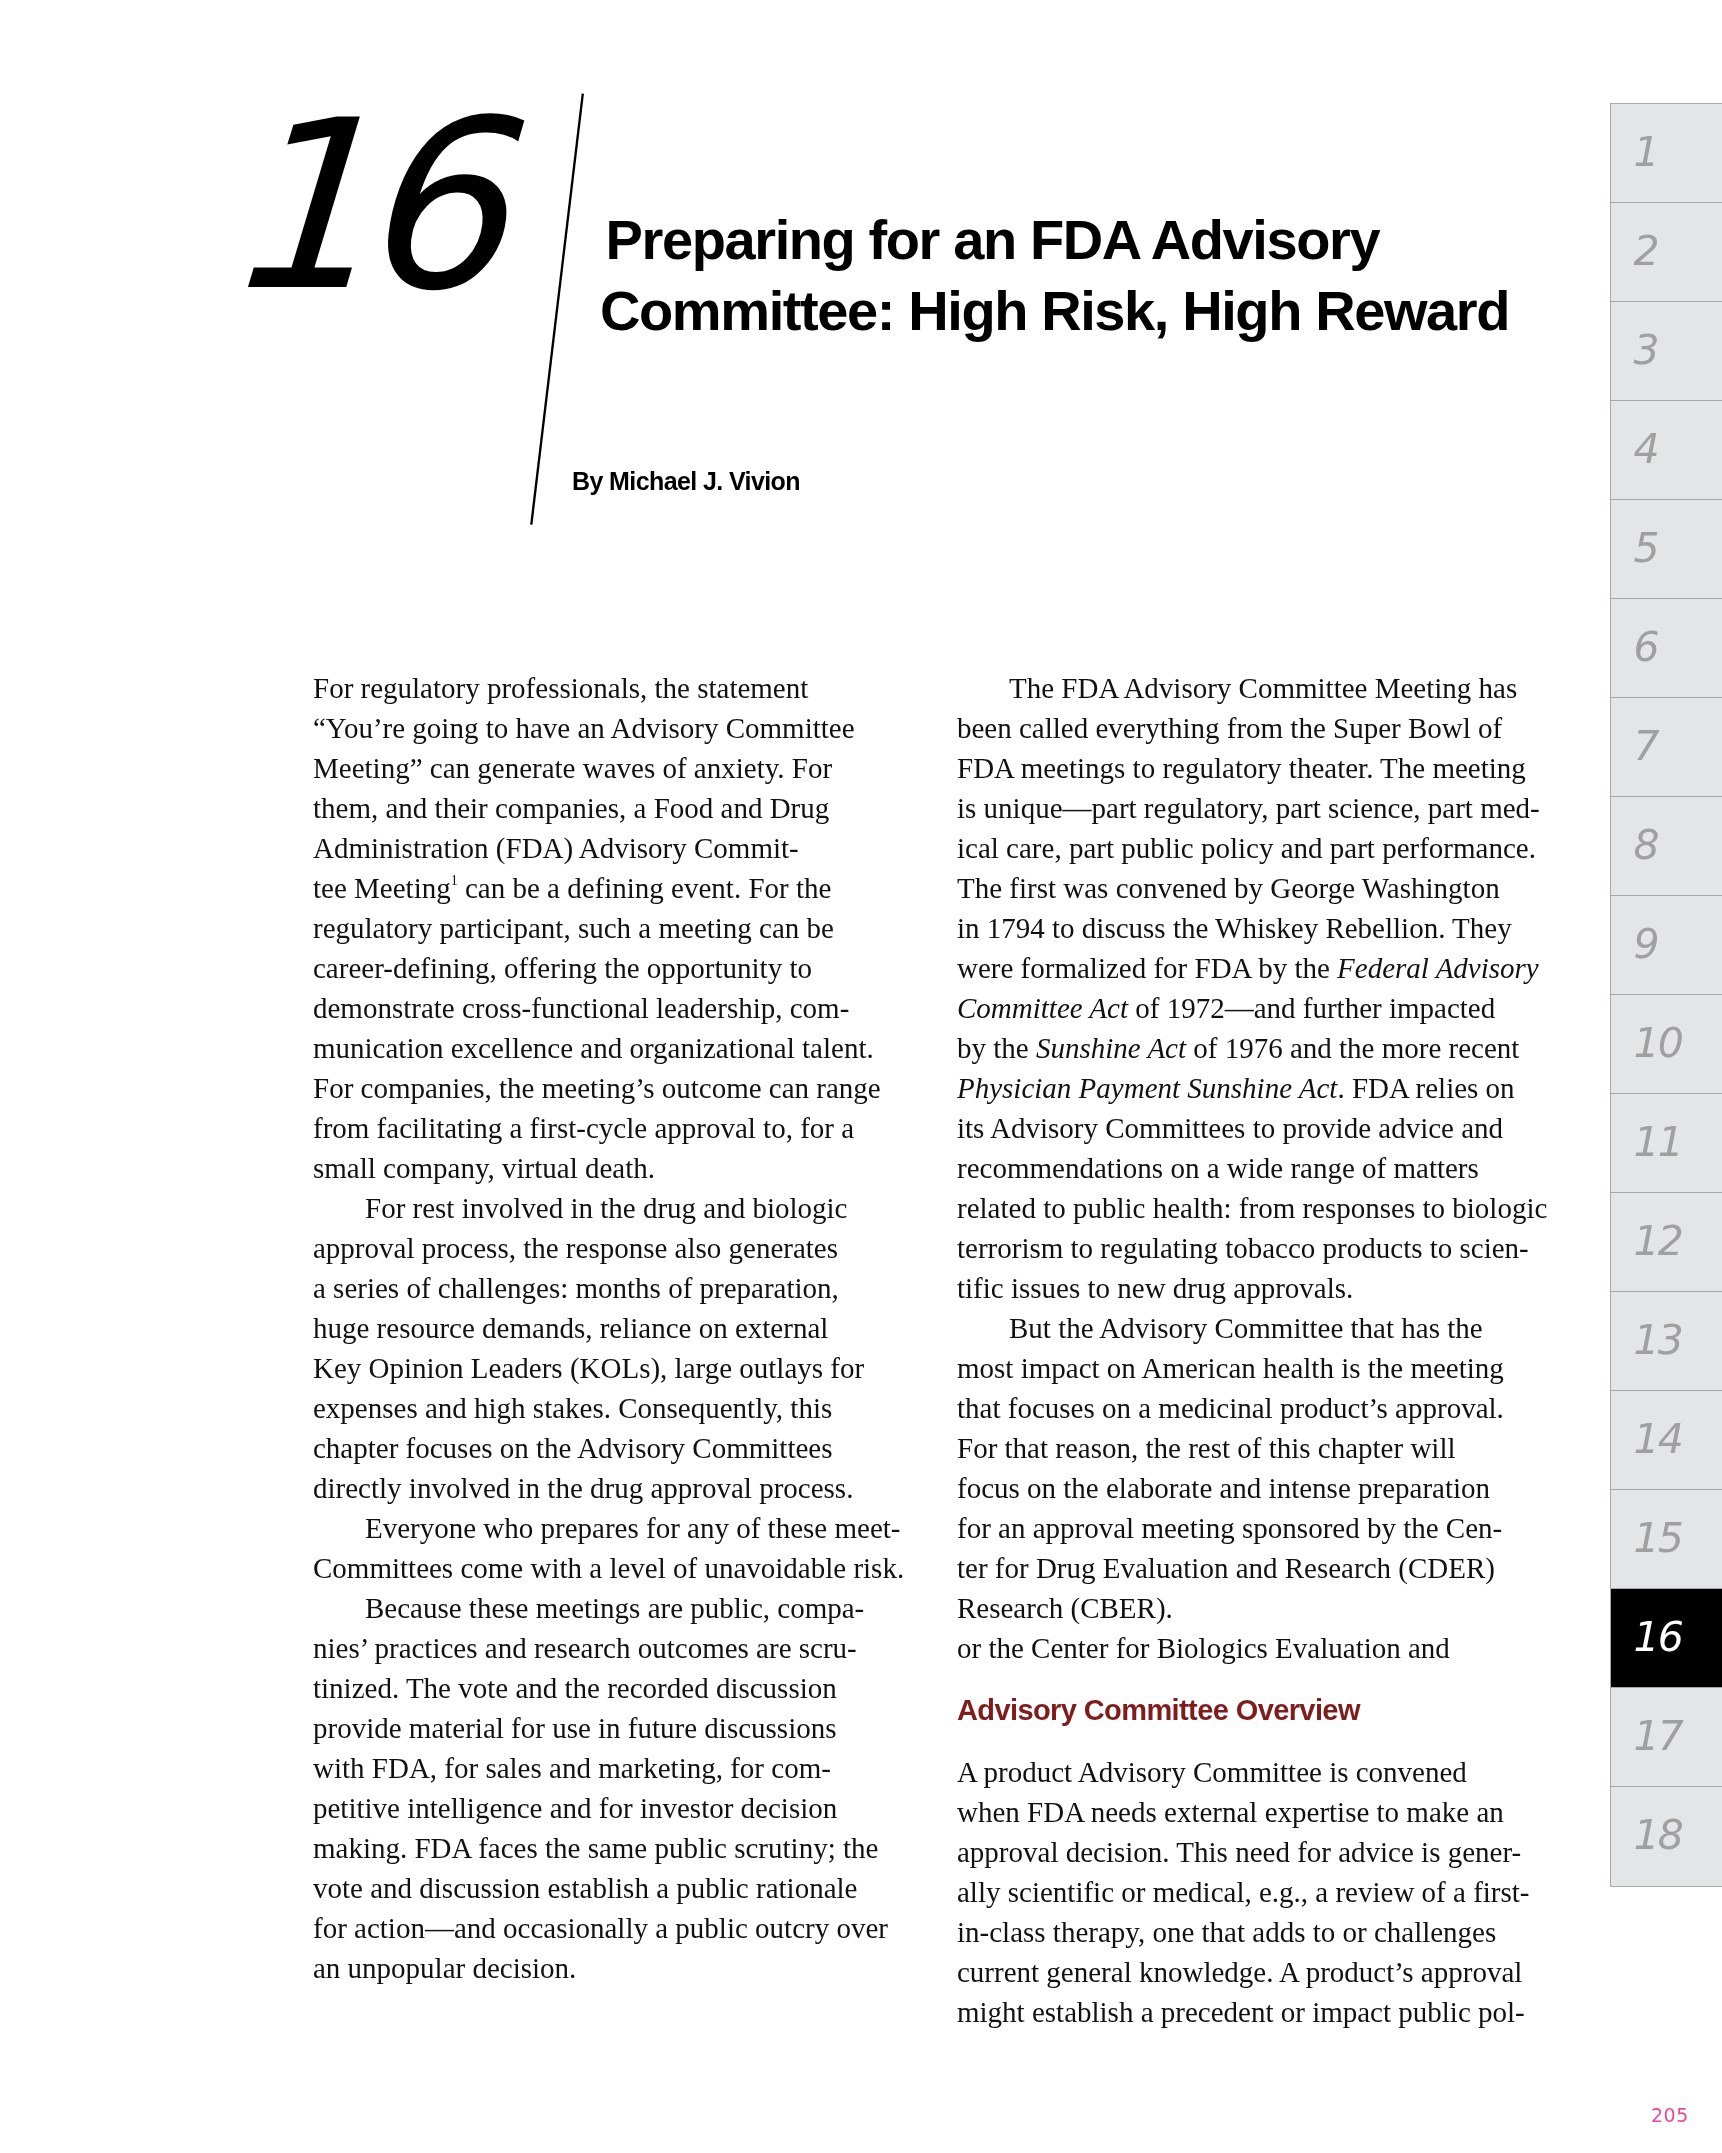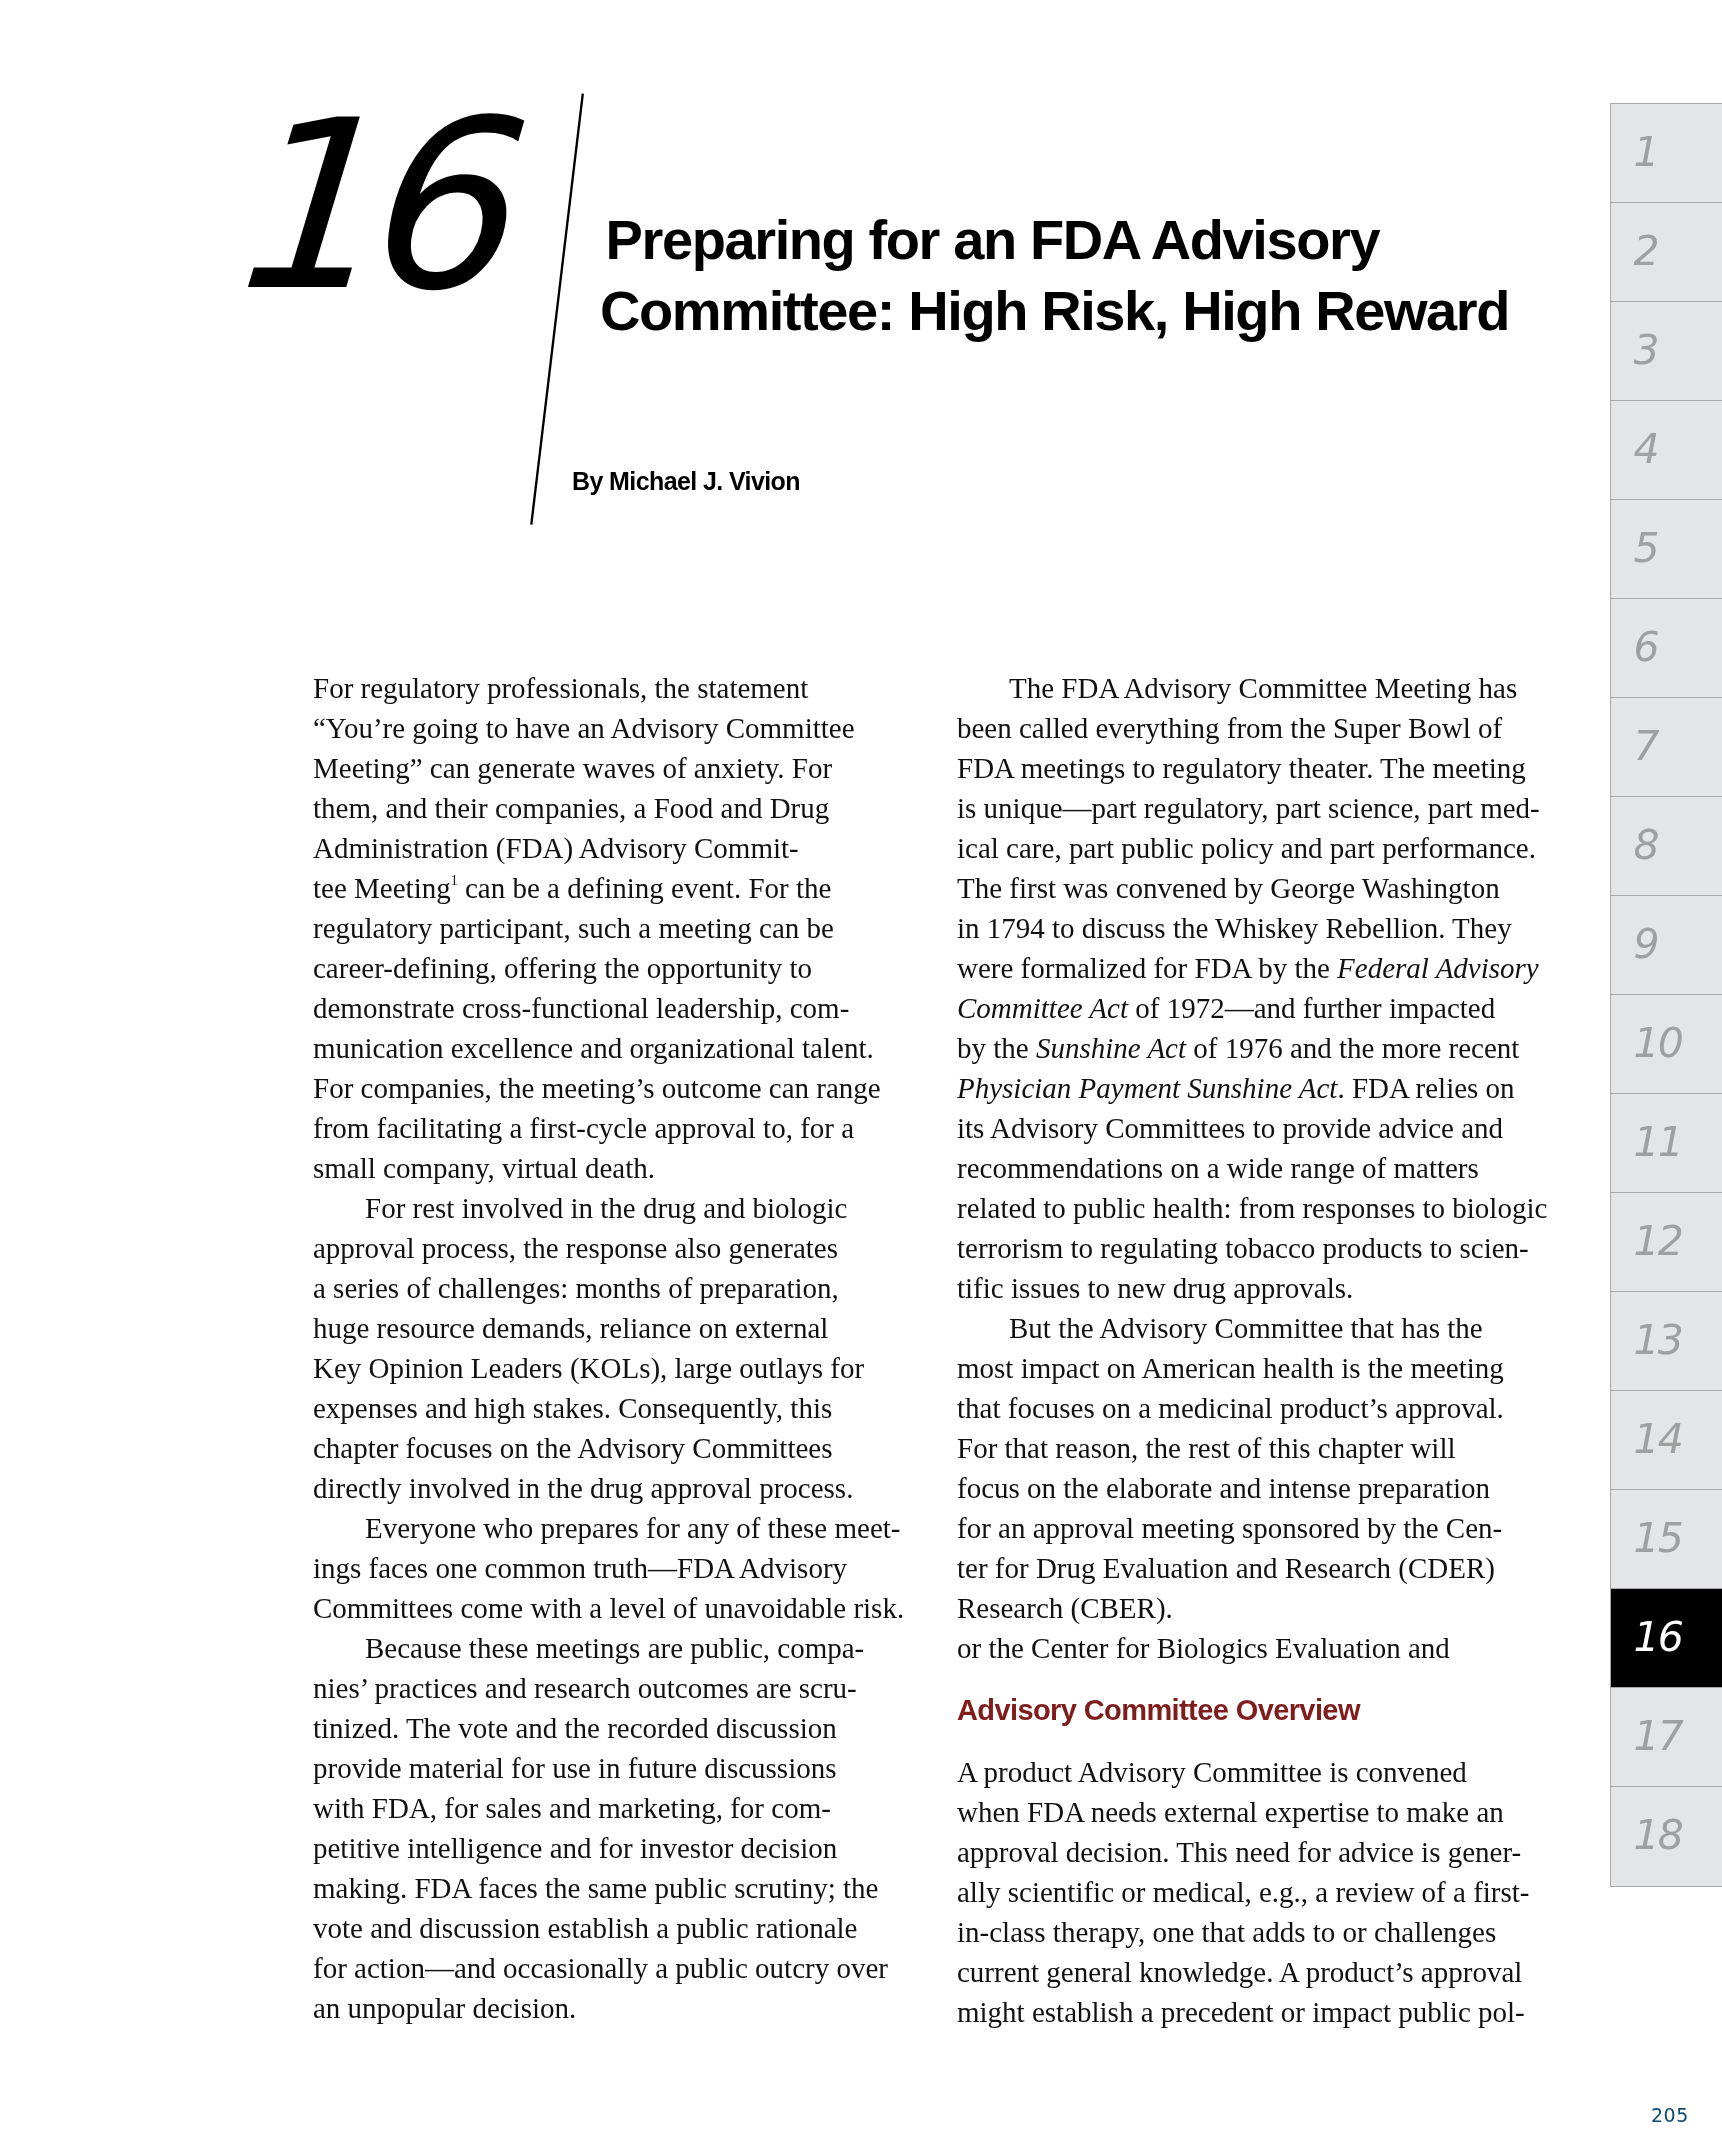--- a/index.html
+++ b/index.html
@@ -48,21 +48,21 @@
   .tab:last-child { border-bottom: none; }
   .tab span {
     position: absolute; left: 22.5px; top: 24px;
     font-family: "DejaVu Sans", sans-serif; font-weight: 200; font-style: italic;
     font-size: 41px; color: #a0a0a0; letter-spacing: -1.9px;
   }
   .tab.active { background: #000; }
   .tab.active span { color: #fff; }
   .page-number {
     position: absolute; left: 1651px; top: 2104px;
-    font-family: "DejaVu Sans", sans-serif; font-size: 19px; color: #0c4a6e; letter-spacing: 0.5px;
+    font-family: "DejaVu Sans", sans-serif; font-size: 19px; color: #ec4899; letter-spacing: 0.5px;
   }
 </style>
 </head>
 <body>
 
 <div class="chapter-num">16</div>
 <svg class="divider-line" width="1722" height="562" viewBox="0 0 1838 600">
   <line x1="622" y1="100" x2="567" y2="560" stroke="#000" stroke-width="2.5"></line>
 </svg>
 <div class="title">
@@ -92,21 +92,20 @@
     <span class="line" style="text-indent:0">approval process, the response also generates</span>
     <span class="line" style="text-indent:0">a series of challenges: months of preparation,</span>
     <span class="line" style="text-indent:0">huge resource demands, reliance on external</span>
     <span class="line" style="text-indent:0">Key Opinion Leaders (KOLs), large outlays for</span>
     <span class="line" style="text-indent:0">expenses and high stakes. Consequently, this</span>
     <span class="line" style="text-indent:0">chapter focuses on the Advisory Committees</span>
     <span class="line" style="text-indent:0">directly involved in the drug approval process.</span>
   </p>
   <p class="indent">
     <span class="line">Everyone who prepares for any of these meet-</span>
-    <span class="line" style="text-indent:0">ings faces one common truth—FDA Advisory</span>
     <span class="line" style="text-indent:0">Committees come with a level of unavoidable risk.</span>
   </p>
   <p class="indent">
     <span class="line">Because these meetings are public, compa-</span>
     <span class="line" style="text-indent:0">nies’ practices and research outcomes are scru-</span>
     <span class="line" style="text-indent:0">tinized. The vote and the recorded discussion</span>
     <span class="line" style="text-indent:0">provide material for use in future discussions</span>
     <span class="line" style="text-indent:0">with FDA, for sales and marketing, for com-</span>
     <span class="line" style="text-indent:0">petitive intelligence and for investor decision</span>
     <span class="line" style="text-indent:0">making. FDA faces the same public scrutiny; the</span>

